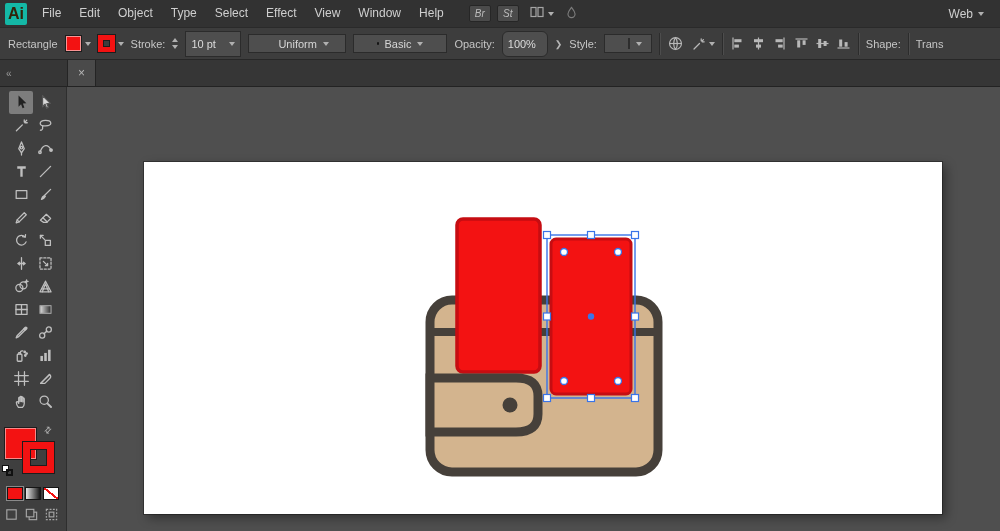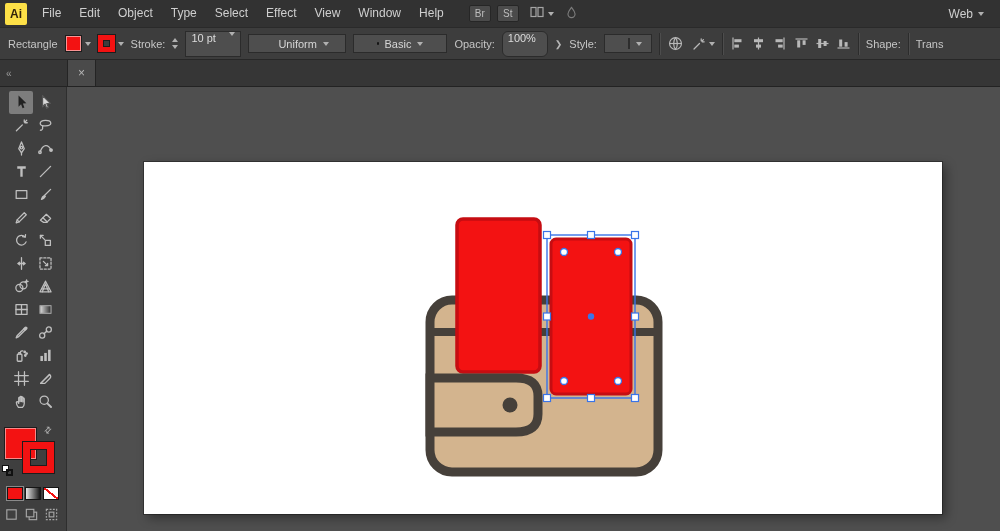--- a/index.html
+++ b/index.html
@@ -2,46 +2,46 @@
 <html style="--red: #f31212; --red-dark: #c60d12; --tan: #d3b48e; --outline: #46403a; --blue: #3a74e8; --accent-orange: #e8820c;"><head>
 <meta charset="utf-8">
 <style>
   * { box-sizing: border-box; margin: 0; padding: 0; }
   html,body { width:1000px; height:531px; overflow:hidden; background:#4f4f4f;
     font-family:"Liberation Sans", sans-serif; -webkit-font-smoothing:antialiased; }
 
   
   .menubar { height:27px; background:#323232; display:flex; align-items:center;
     font-size:12px; color:#cfcfcf; padding-left:2px; }
-  .app-icon { width:22px; height:22px; background:#fde047; color:#33230a; font-weight:bold;
-    font-size:12px; display:flex; align-items:center; justify-content:center; border-radius:2px; margin:0 6px 0 3px; }
+  .app-icon { width:22px; height:22px; background:#14b8a6; color:#33230a; font-weight:bold;
+    font-size:16px; display:flex; align-items:center; justify-content:center; border-radius:2px; margin:0 6px 0 3px; }
   .menu-item { padding:0 9px; line-height:27px; cursor:default; }
   .mb-badge { min-width:22px; height:17px; background:#4b4b4b; border:1px solid #262626; border-radius:2px;
-    color:#bdbdbd; font-size:10px; display:flex; align-items:center; justify-content:center; padding:0 3px; }
+    color:#bdbdbd; font-size:10px; display:flex; align-items:center; justify-content:center; padding:0 3px;font-style:italic; }
   .mb-badge + .mb-badge { margin-left:6px; }
   .mb-gap { width:16px; }
   .mb-iconbtn { display:flex; align-items:center; gap:3px; margin-left:10px; color:#9c9c9c; }
   .spacer { flex:1; }
   .workspace { display:flex; align-items:center; gap:5px; margin-right:16px; }
   .caret { width:0; height:0; border-left:3.5px solid transparent; border-right:3.5px solid transparent;
     border-top:4.5px solid #b0b0b0; display:inline-block; }
 
   
   .controlbar { height:33px; background:#3d3d3d; border-top:1px solid #2a2a2a; border-bottom:1px solid #272727;
     display:flex; align-items:center; gap:7px; padding:0 8px; font-size:11px; color:#c6c6c6; overflow:hidden; }
   .controlbar > * { flex-shrink:0; }
   .cb-label { white-space:nowrap; }
   .swatch-btn { display:flex; align-items:center; gap:3px; }
   .fill-proxy { width:17px; height:17px; background:var(--red); border:1px solid #1d1d1d; box-shadow:inset 0 0 0 1px rgba(255,255,255,.55); }
   .stroke-proxy { width:17px; height:17px; border:5px solid var(--red); background:transparent;
     box-shadow:0 0 0 1px #1d1d1d, inset 0 0 0 1px #1d1d1d; }
   .stepper { display:flex; flex-direction:column; gap:3px; }
   .step-up { width:0;height:0;border-left:3.5px solid transparent;border-right:3.5px solid transparent;border-bottom:4px solid #b0b0b0; }
   .step-down { width:0;height:0;border-left:3.5px solid transparent;border-right:3.5px solid transparent;border-top:4px solid #b0b0b0; }
-  .field { background:#4e4e4e; border:1px solid #2b2b2b; height:26px; display:flex; align-items:flex-start;
+  .field { background:#4e4e4e; border:1px solid #2b2b2b; height:26px; display:flex; align-items:center;
     padding:0 5px; color:#dcdcdc; gap:5px; }
   .dd { background:#4e4e4e; border:1px solid #2b2b2b; height:19px; display:flex; align-items:center;
     padding:0 23px; gap:6px; color:#d6d6d6; }
   .dd .caret { margin-left:auto; }
   .linesample { width:30px; height:3px; background:#141414; border-radius:1px; }
   .chev { font-size:9px; color:#b5b5b5; }
   .vsep { width:1px; height:22px; background:#2c2c2c; box-shadow:1px 0 0 #4d4d4d; }
   .cb-icon { display:flex; align-items:center; gap:2px; }
   .align-group { display:flex; align-items:center; gap:6px; }
 

